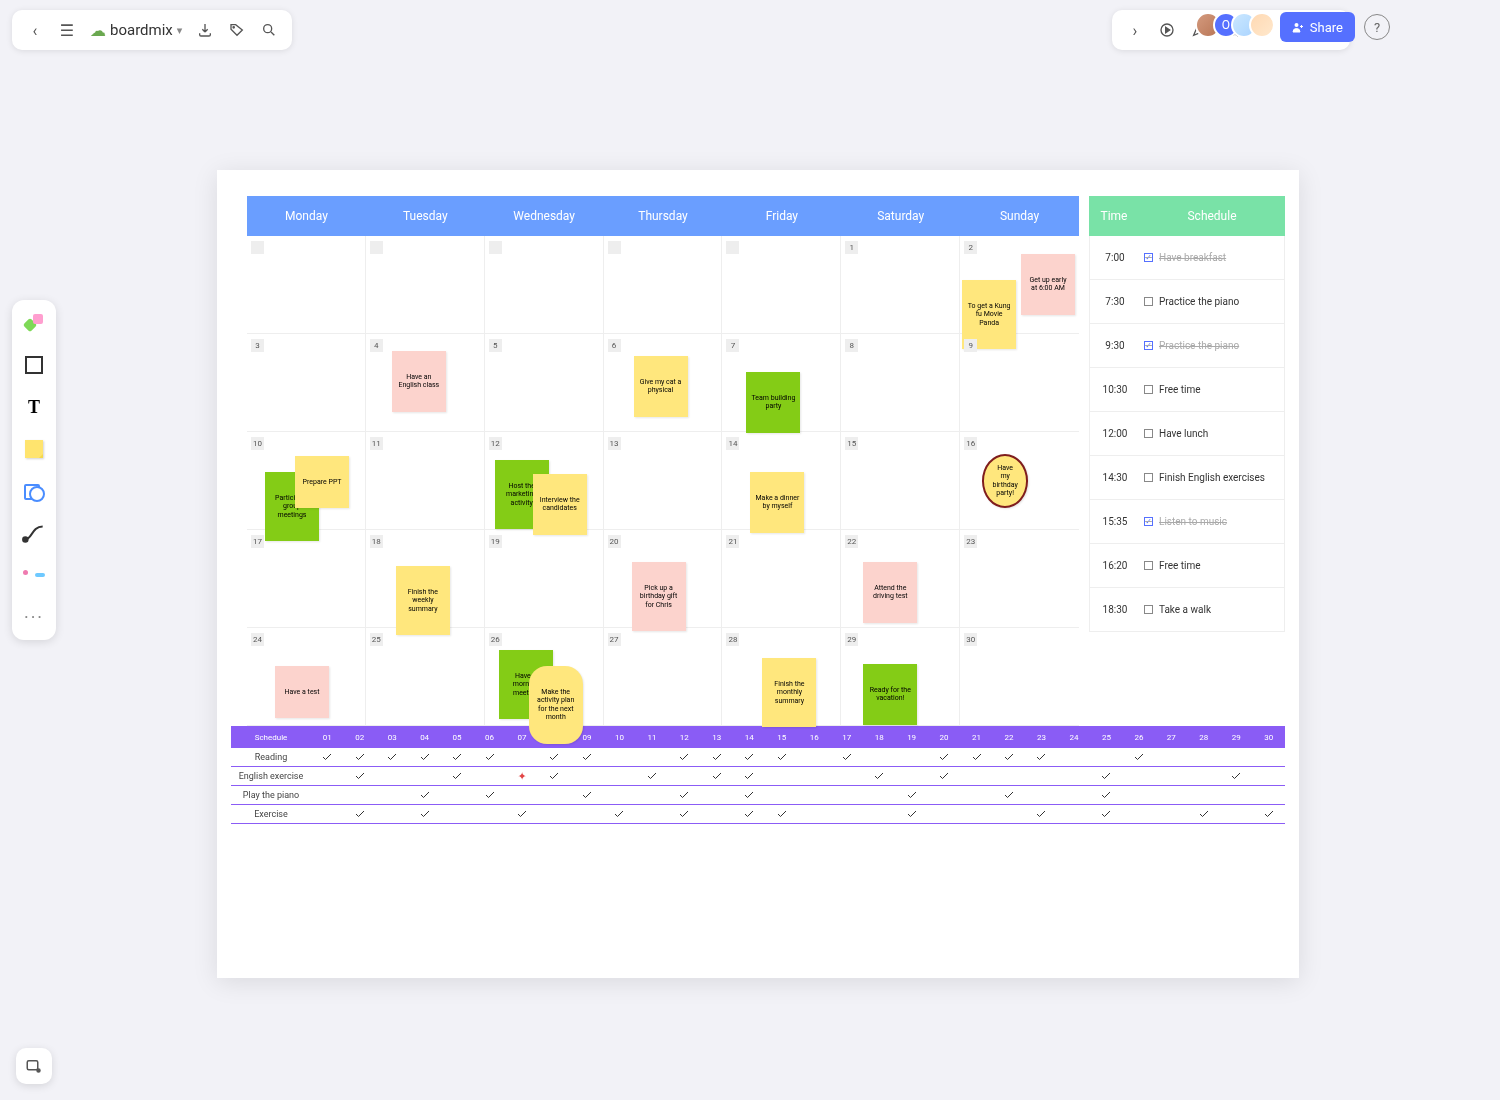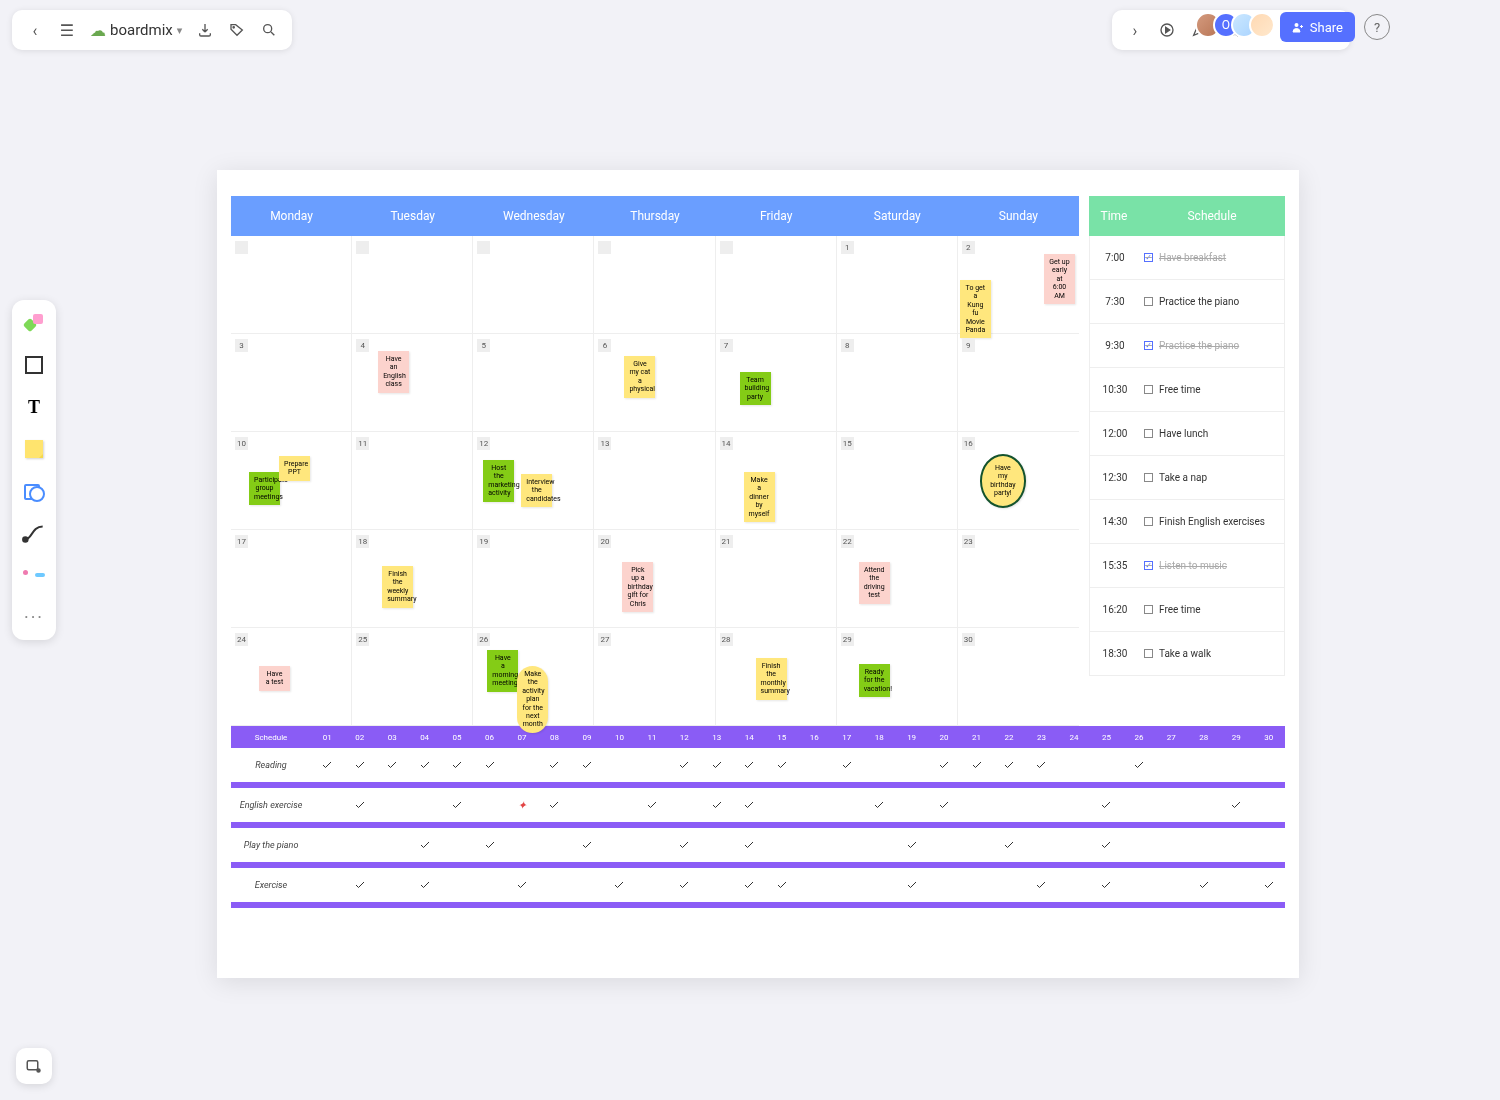--- a/index.html
+++ b/index.html
@@ -136,55 +136,55 @@
     background:#fff;
     box-shadow:0 4px 24px rgba(0,0,0,.1);
   }
 
   .title-row{display:flex;align-items:baseline;justify-content:center;gap:18px;padding-top:42px;}
   .title-main{font-size:31px;font-weight:600;color:#222;}
   .title-month{font-size:30px;font-weight:600;color:#ff6a2c;border-bottom:1px solid #888;padding:0 6px;font-family:"Comic Sans MS",cursive;}
 
   
   .body-row{display:flex;gap:10px;margin-top:26px;padding:0 14px;}
-  .cal{flex:1;}
+  .cal{flex:1;margin-left:16px;}
   .sched{width:196px;}
 
   .day-head{display:grid;grid-template-columns:repeat(7,1fr);background:#6a9eff;color:#fff;font-size:12px;height:40px;}
   .day-head div{display:flex;align-items:center;justify-content:center;}
 
   .grid{display:grid;grid-template-columns:repeat(7,1fr);grid-template-rows:repeat(5,98px);}
   .cell{border-right:1px solid #eee;border-bottom:1px solid #eee;position:relative;}
   .cell:nth-child(7n){border-right:none;}
   .datenum{position:absolute;top:5px;left:4px;width:13px;height:13px;display:flex;align-items:center;justify-content:center;font-size:8px;color:#555;background:#eee;}
   .datenum.blank{color:transparent;}
 
-  .note{position:absolute;font-size:7px;line-height:1.2;padding:4px 5px;width:31px;text-align:center;box-shadow:1px 1px 2px rgba(0,0,0,.1);}
+  .note{position:absolute;font-size:7px;line-height:1.2;padding:22px 5px;width:54px;text-align:center;box-shadow:1px 1px 2px rgba(0,0,0,.1);}
   .n-yellow{background:#ffe77d;}
   .n-pink{background:#fcd3cd;}
   .n-green{background:#84cc16;}
 
-  .circled{border:2px solid #14532d;border-radius:50%;}
+  .circled{border:2px solid #7f1d1d;border-radius:50%;}
 
   
   .sched-head{display:grid;grid-template-columns:50px 1fr;background:#79e2a7;color:#fff;height:40px;font-size:12px;}
   .sched-head div{display:flex;align-items:center;justify-content:center;}
   .sched-body{border-left:1px solid #eee;border-right:1px solid #eee;}
   .srow{display:grid;grid-template-columns:50px 1fr;height:44px;border-bottom:1px solid #eee;font-size:10px;}
   .stime{display:flex;align-items:center;justify-content:center;color:#333;}
   .sitem{display:flex;align-items:center;gap:6px;color:#333;padding-left:4px;}
   .sitem .box{width:9px;height:9px;border:1px solid #888;flex-shrink:0;}
   .sitem .box.done{color:#5570ff;display:flex;align-items:center;justify-content:center;font-size:8px;border-color:#5570ff;}
   .sitem.done-text{text-decoration:line-through;color:#aaa;}
 
   
   .tracker{margin:0 14px;}
   .tracker-head{display:grid;grid-template-columns:80px repeat(30,1fr);background:#8a5cf5;color:#fff;height:22px;border-radius:0;}
   .tracker-head div{display:flex;align-items:center;justify-content:center;font-size:8px;}
-  .trow{display:grid;grid-template-columns:80px repeat(30,1fr);height:40px;font-size:9px;border-bottom:6px solid #8b5cf6;font-style:italic;}
+  .trow{display:grid;grid-template-columns:80px repeat(30,1fr);height:19px;font-size:9px;border-bottom:1px solid #8b5cf6;}
   .trow .label{display:flex;align-items:center;justify-content:center;color:#444;}
   .trow .tick{display:flex;align-items:center;justify-content:center;}
   .trow .tick svg{width:12px;height:12px;}
   .trow .star{color:#e24545;font-size:11px;}
 </style>
 </head>
 <body>
 
 <div class="topbar-left">
   <div class="icon-btn">‹</div>
@@ -472,27 +472,20 @@
             <div class="sitem">
               <div class="box"></div>
               <span>Free time</span>
             </div>
           </div>
           <div class="srow">
             <div class="stime">12:00</div>
             <div class="sitem">
               <div class="box"></div>
               <span>Have lunch</span>
-            </div>
-          </div>
-          <div class="srow">
-            <div class="stime">12:30</div>
-            <div class="sitem">
-              <div class="box"></div>
-              <span>Take a nap</span>
             </div>
           </div>
           <div class="srow">
             <div class="stime">14:30</div>
             <div class="sitem">
               <div class="box"></div>
               <span>Finish English exercises</span>
             </div>
           </div>
           <div class="srow">

